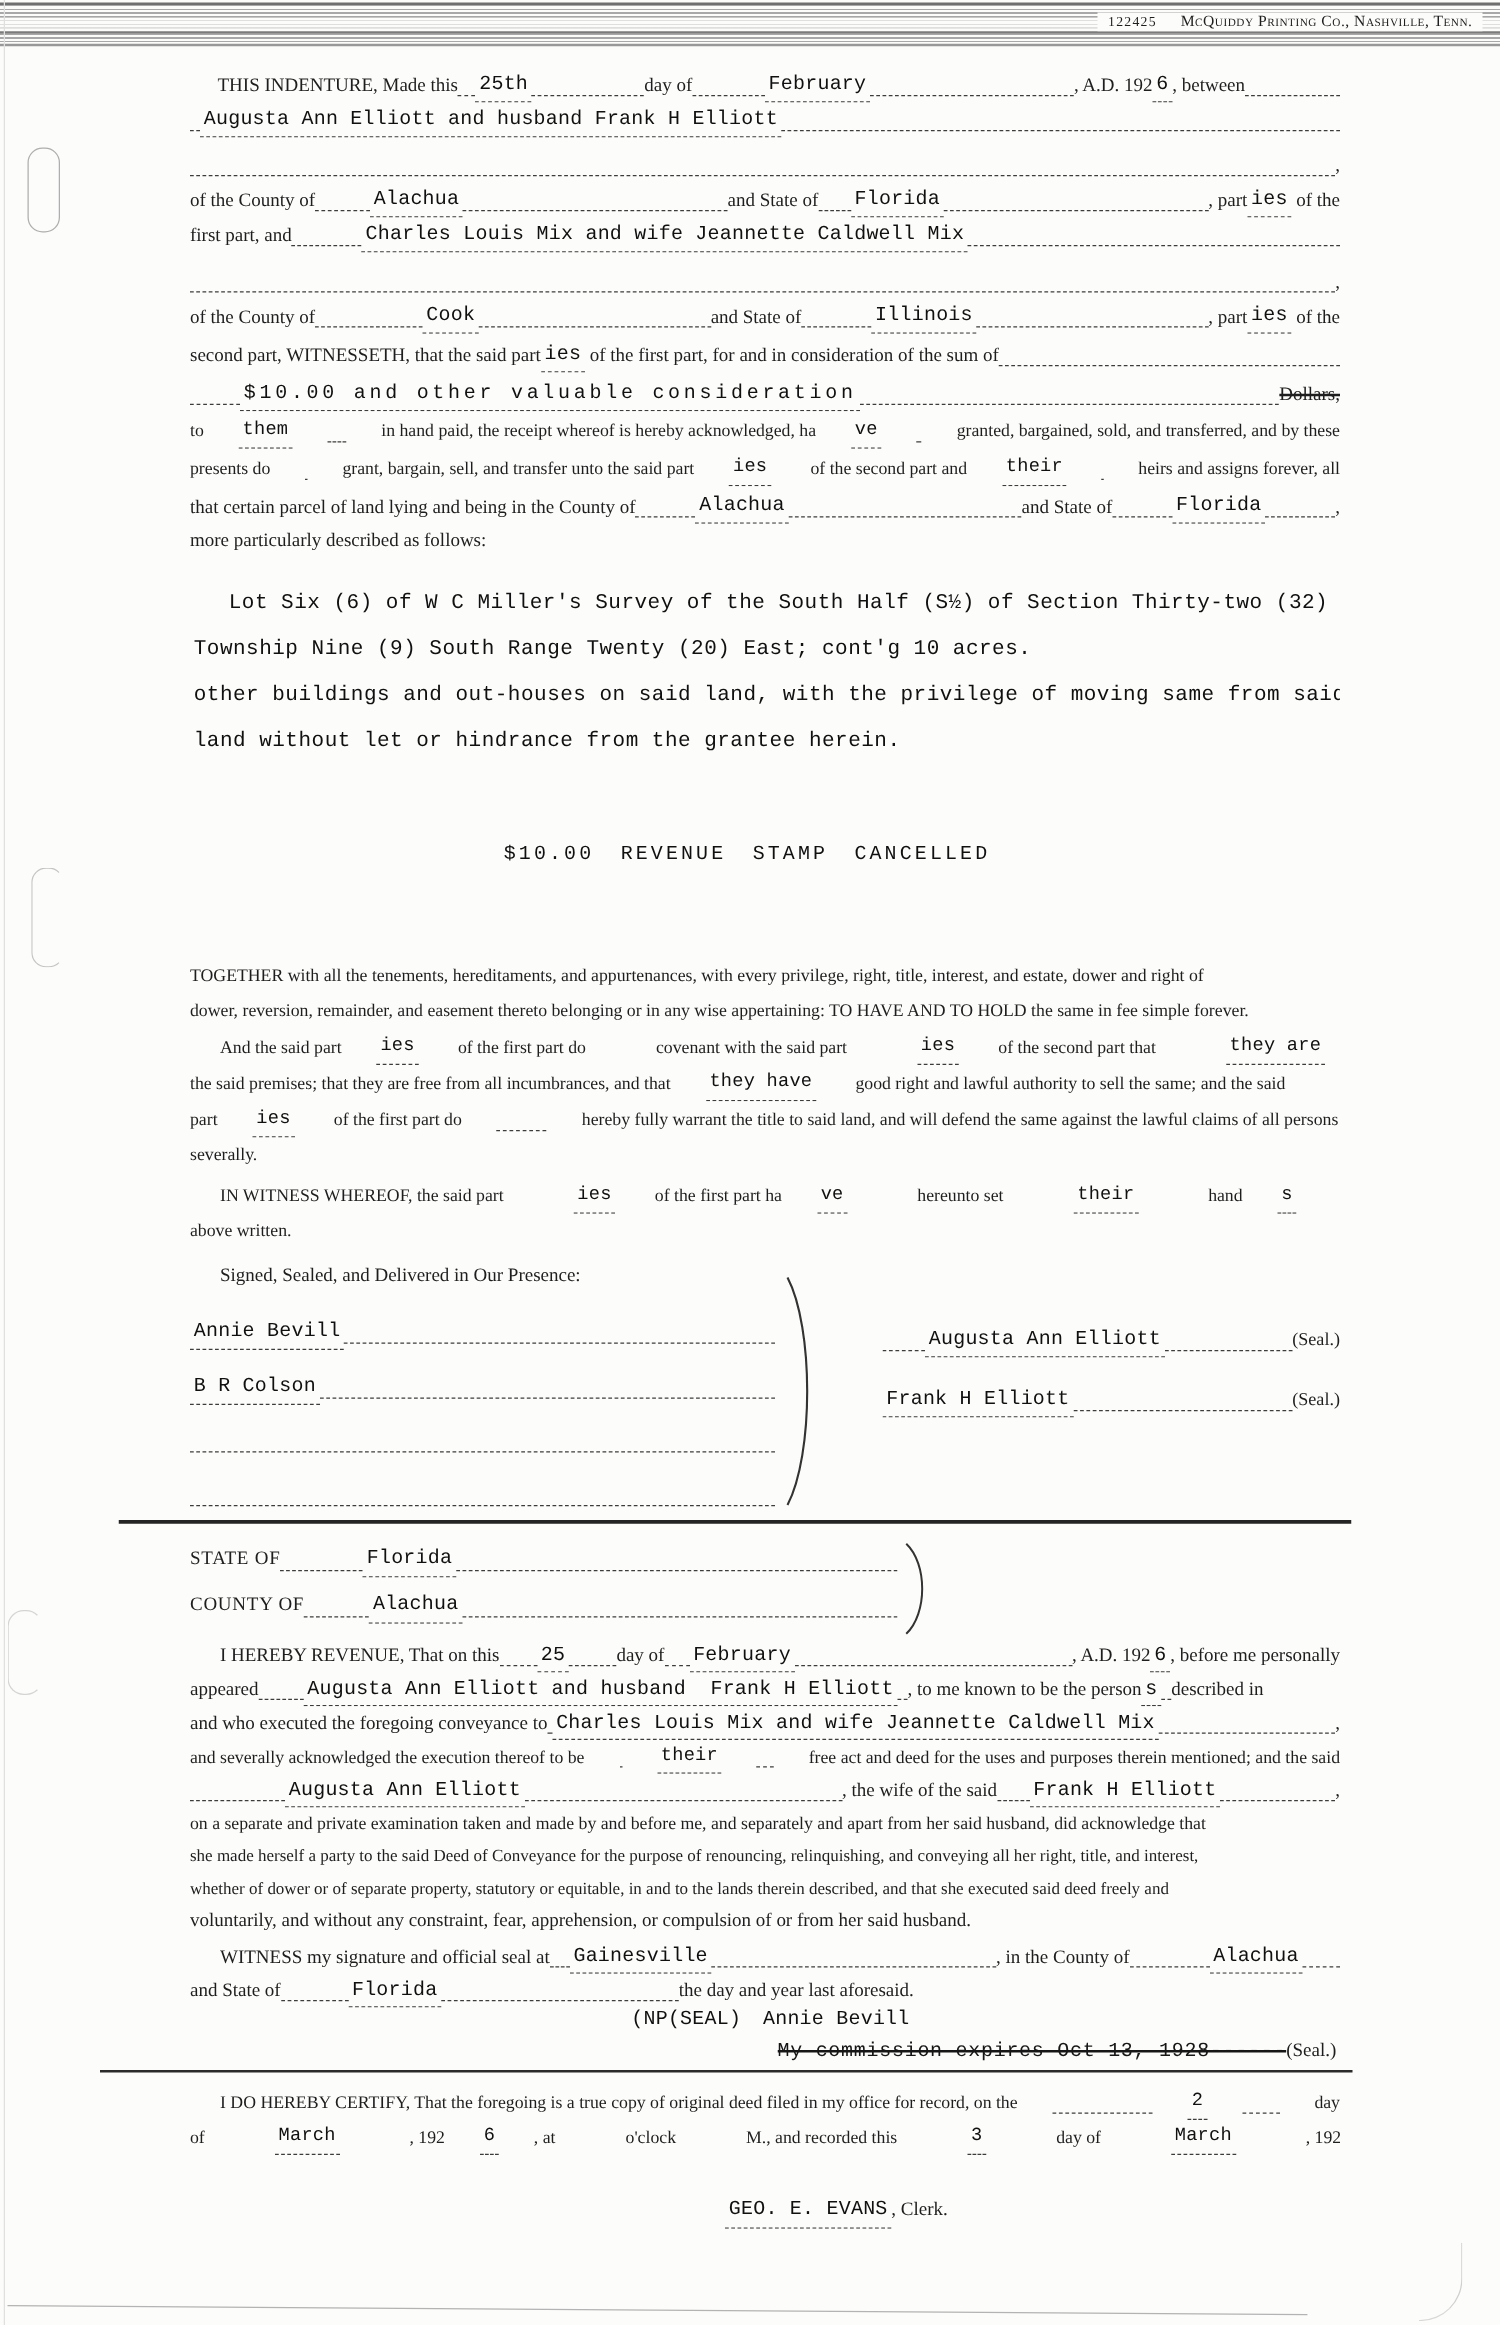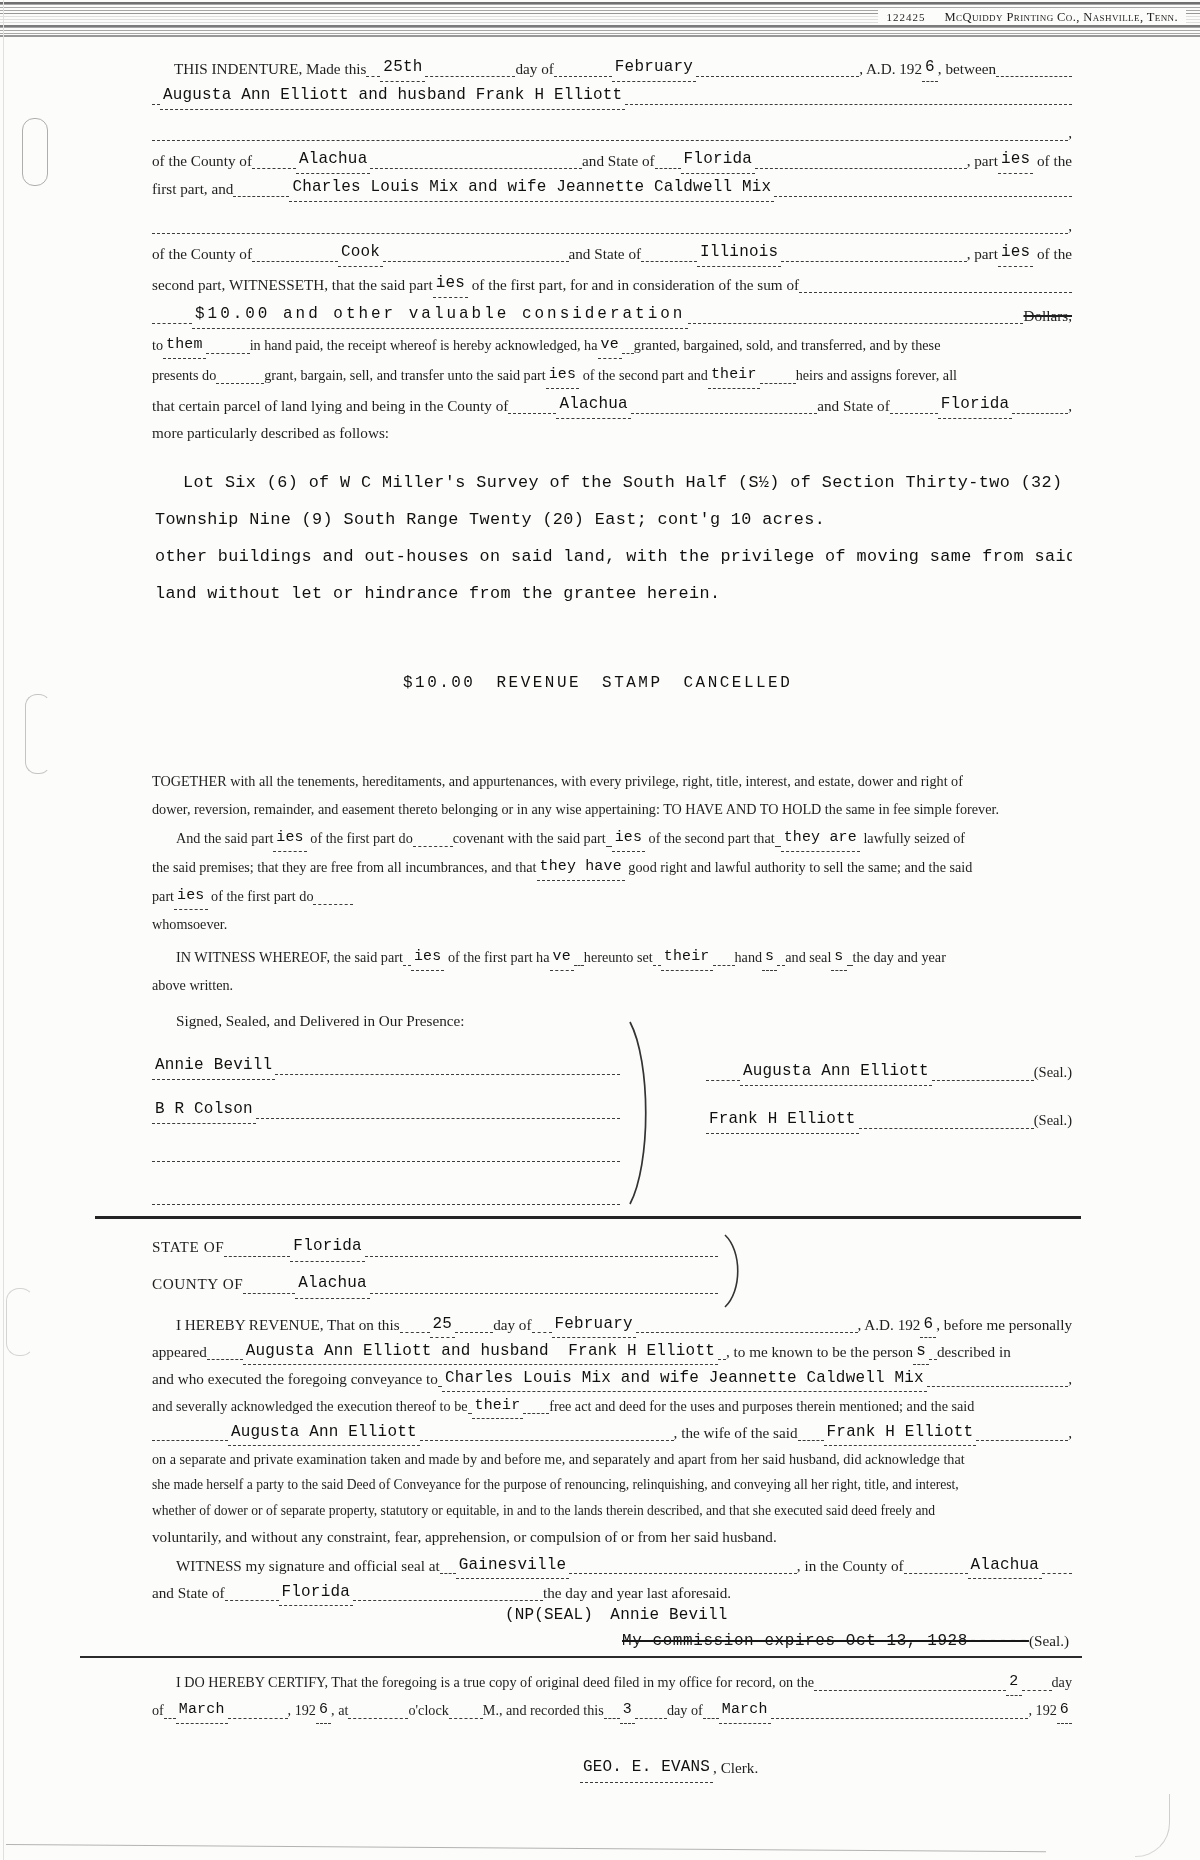--- a/index.html
+++ b/index.html
@@ -9,21 +9,21 @@
   .band{position:absolute;left:0;width:100%;background:repeating-linear-gradient(to bottom,#a8a8a8 0 1px,transparent 1px 3px);}
   .band1{top:2px;height:9px;border-top:2px solid #6f6f6f;border-bottom:1px solid #909090;}
   .band2{top:25px;height:8px;border-top:2px solid #7b7b7b;border-bottom:2px solid #989898;}
   .bandmid{top:13px;height:10px;opacity:.35;}
   .imprint{position:absolute;top:10px;right:14px;background:#fcfcfa;padding:0 8px;font-size:12.5px;white-space:nowrap;}
   .docnum{font-size:11px;margin-right:16px;letter-spacing:1px;}
   .printer{font-weight:normal;font-variant:small-caps;letter-spacing:.4px;}
   
   .body{position:absolute;left:152px;top:52px;width:920px;}
   .line{display:flex;align-items:center;line-height:27px;min-height:27px;font-size:15.2px;overflow:hidden;}
-  .line.sm{font-size:14.2px;}
+  .line.sm{font-size:14.2px;gap:28px;}
   .line.xs{font-size:13.6px;}
   .sg-p{white-space:pre-wrap;flex:0 0 auto;}
   .sg-d{flex:0 1 auto;border-bottom:1.6px dashed #3c3c3c;height:2px;align-self:flex-end;margin-bottom:5px;}
   .sg-d.grow{flex:1 1 30px;}
   .sg-t{font-family:"Liberation Mono","DejaVu Sans Mono",monospace;font-size:1.05em;color:#101010;
         border-bottom:1.6px dashed #3c3c3c;padding:0 3px;white-space:pre;flex:0 0 auto;letter-spacing:.2px;}
   .sg-ps{white-space:pre;text-decoration:line-through;text-decoration-thickness:1.5px;flex:0 0 auto;}
   .sg-ts{font-family:"Liberation Mono","DejaVu Sans Mono",monospace;font-size:1.05em;color:#161616;
          text-decoration:line-through;text-decoration-thickness:1.7px;letter-spacing:.6px;white-space:pre;flex:0 0 auto;}
   .nd .sg-t{border-bottom:none;}
@@ -239,23 +239,24 @@
         <div class="line sm">
           <span class="sg-p">the said premises; that they are free from all incumbrances, and that</span>
           <span class="sg-t">they have</span>
           <span class="sg-p"> good right and lawful authority to sell the same; and the said</span>
         </div>
         <div class="line sm">
           <span class="sg-p">part</span>
           <span class="sg-t">ies</span>
           <span class="sg-p"> of the first part do</span>
           <span class="sg-d" style="width: 40px;"></span>
-        </div>
-        <div class="line sm">
-          <span class="sg-p">whomsoever.</span>
+          <span class="sg-p">hereby fully warrant the title to said land, and will defend the same against the lawful claims of all persons</span>
+        </div>
+        <div class="line sm">
+          <span class="sg-p">severally.</span>
         </div>
         <div class="line sm" style="margin-top: 4px; margin-left: 24px;">
           <span class="sg-p">IN WITNESS WHEREOF, the said part</span>
           <span class="sg-d" style="width: 8px;"></span>
           <span class="sg-t">ies</span>
           <span class="sg-p"> of the first part ha</span>
           <span class="sg-t">ve</span>
           <span class="sg-d" style="width: 10px;"></span>
           <span class="sg-p">hereunto set</span>
           <span class="sg-d" style="width: 8px;"></span>

